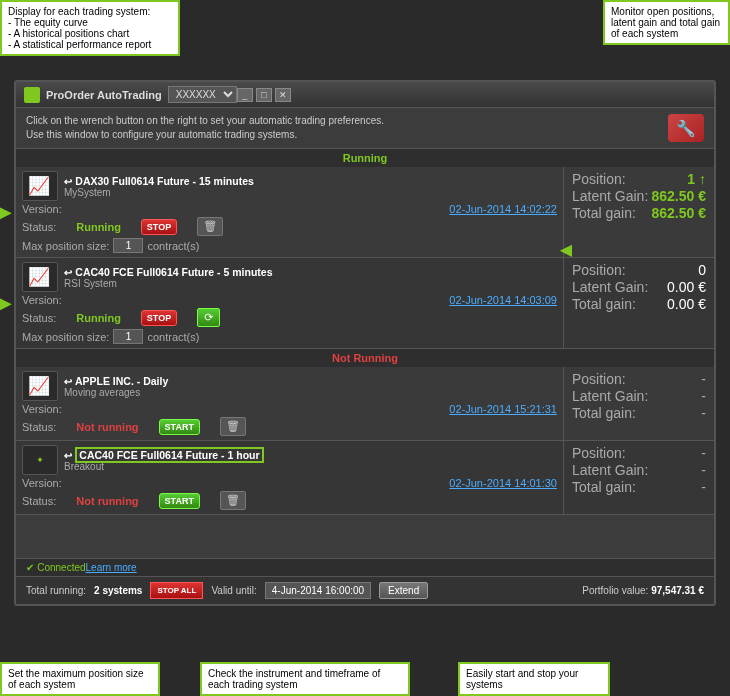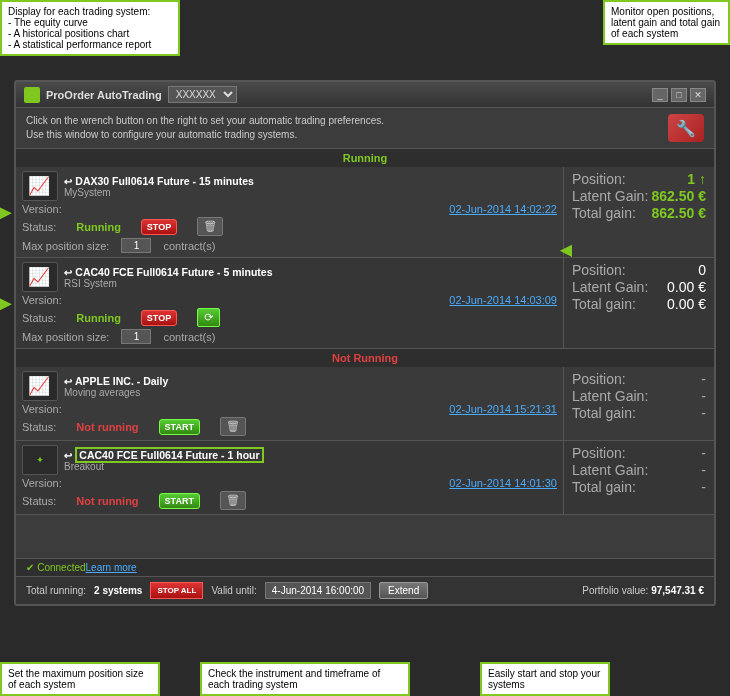--- a/index.html
+++ b/index.html
@@ -36,42 +36,41 @@
     
     .ann-bottomleft {
       bottom: 0; left: 0; width: 160px; margin-top: 16px;
     }
     
     .ann-bottomcenter {
       bottom: 0; left: 200px; width: 210px;
     }
     
     .ann-bottomright {
-      bottom: 0; right: 120px; width: 130px;
+      bottom: 0; right: 120px; width: 152px;
     }
 
     
     .main-window {
       position: absolute;
       top: 80px;
       left: 14px;
       right: 14px;
       bottom: 90px;
       background: #3c3c3c;
       border: 2px solid #555;
       border-radius: 3px;
     }
 
     
     .title-bar {
       background: linear-gradient(to bottom, #4a4a4a, #333);
       padding: 4px 8px;
       display: flex;
       align-items: center;
-      justify-content: space-between;
       border-bottom: 1px solid #555;
     }
     .title-bar-left {
       display: flex;
       align-items: center;
       gap: 6px;
     }
     .title-bar-icon {
       width: 16px; height: 16px;
       background: #7fc820;
@@ -183,21 +182,21 @@
     }
     .version-label { color: #aaa; }
     .version-link { color: #4aacff; text-decoration: underline; cursor: pointer; }
     .system-status-row {
       display: flex; align-items: center; gap: 20px;
     }
     .status-label { color: #aaa; }
     .status-running { color: #7fc820; font-weight: bold; }
     .status-notrunning { color: #e04040; font-weight: bold; }
     .max-pos-row {
-      display: flex; align-items: center; gap: 12px;
+      display: flex; align-items: center; gap: 4px;
       margin-top: 2px;
     }
     .max-pos-input {
       width: 30px;
       background: #555;
       border: 1px solid #777;
       color: #fff;
       font-size: 10px;
       padding: 1px 3px;
       text-align: center;

